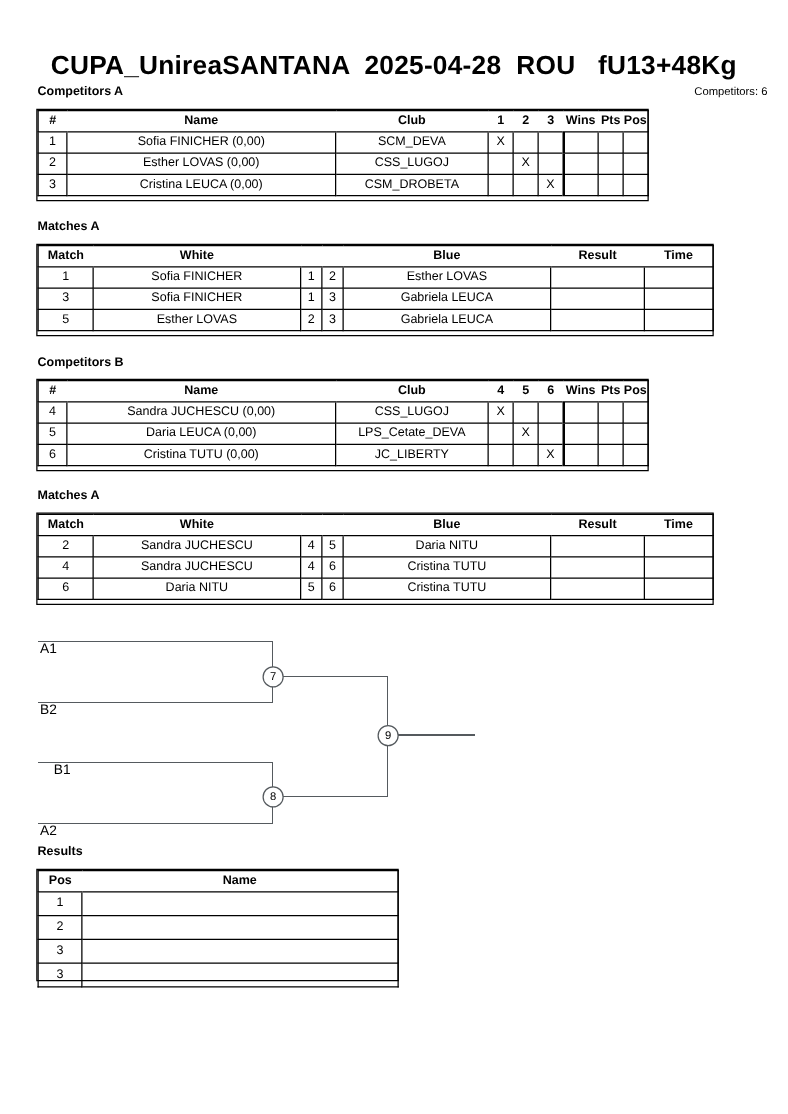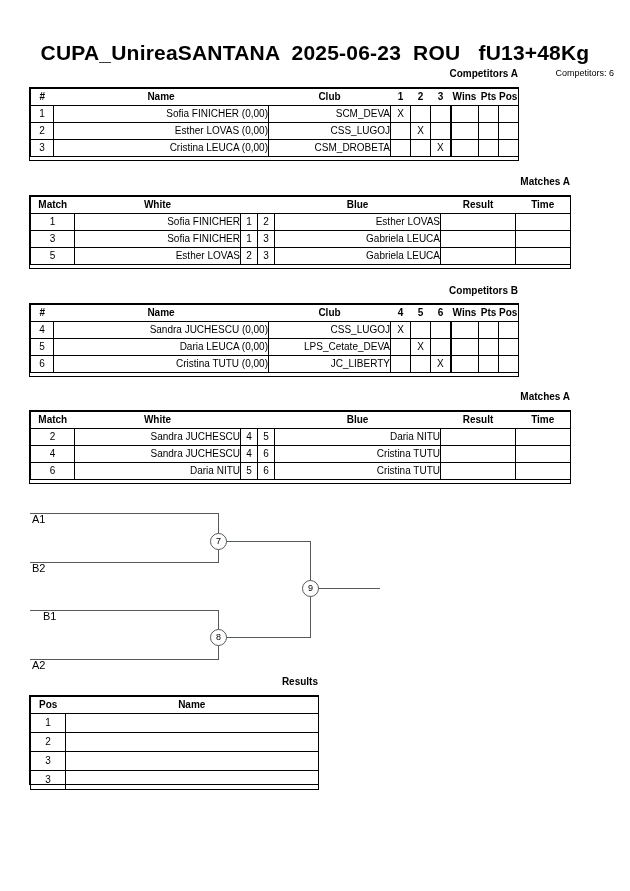--- a/index.html
+++ b/index.html
@@ -33,21 +33,21 @@
     font-size: 9px;
     font-weight: normal;
     text-align: right;
   }
 
   
   .section-caption {
     position: absolute;
     font-size: 10px;
     font-weight: bold;
-    text-align: right;
+    text-align: left;
     white-space: nowrap;
   }
 
   
   table.grid {
     position: absolute;
     border-collapse: collapse;
     table-layout: fixed;
     font-size: 10px;
     background: #ffffff;
@@ -75,21 +75,21 @@
 
   
   .frame {
     position: absolute;
     border: 1px solid #000000;
     box-sizing: border-box;
     pointer-events: none;
   }
 
   .c-num   { text-align: center; }
-  .c-left  { text-align: right; padding-left: 5px; }
+  .c-left  { text-align: center; padding-left: 5px; }
   .c-cent  { text-align: center; }
 
   .thick-l { border-left: 2px solid #000000 !important; }
 
   
   .bracket {
     position: absolute;
     left: 0; top: 498px;
     width: 630px; height: 185px;
   }
@@ -106,21 +106,21 @@
     border-radius: 50%;
     background: #ffffff;
     font-size: 9px;
     line-height: 15px;
     text-align: center;
   }
 </style>
 </head>
 <body>
 
-<div class="page-title">CUPA_UnireaSANTANA  2025-06-23  ROU   fU13+48Kg</div>
+<div class="page-title">CUPA_UnireaSANTANA  2025-04-28  ROU   fU13+48Kg</div>
 <div class="competitors-count">Competitors: 6</div>
 
 <div class="section-caption" style="left:30px; top:68px; width:488px;">Competitors A</div>
 
 <table class="grid" id="tbl-comp-a" style="left:30px; top:88px; width:488px;">
   <colgroup>
     <col style="width:23px">
       <col style="width:215px">
       <col style="width:122px">
     <col style="width:20px">

